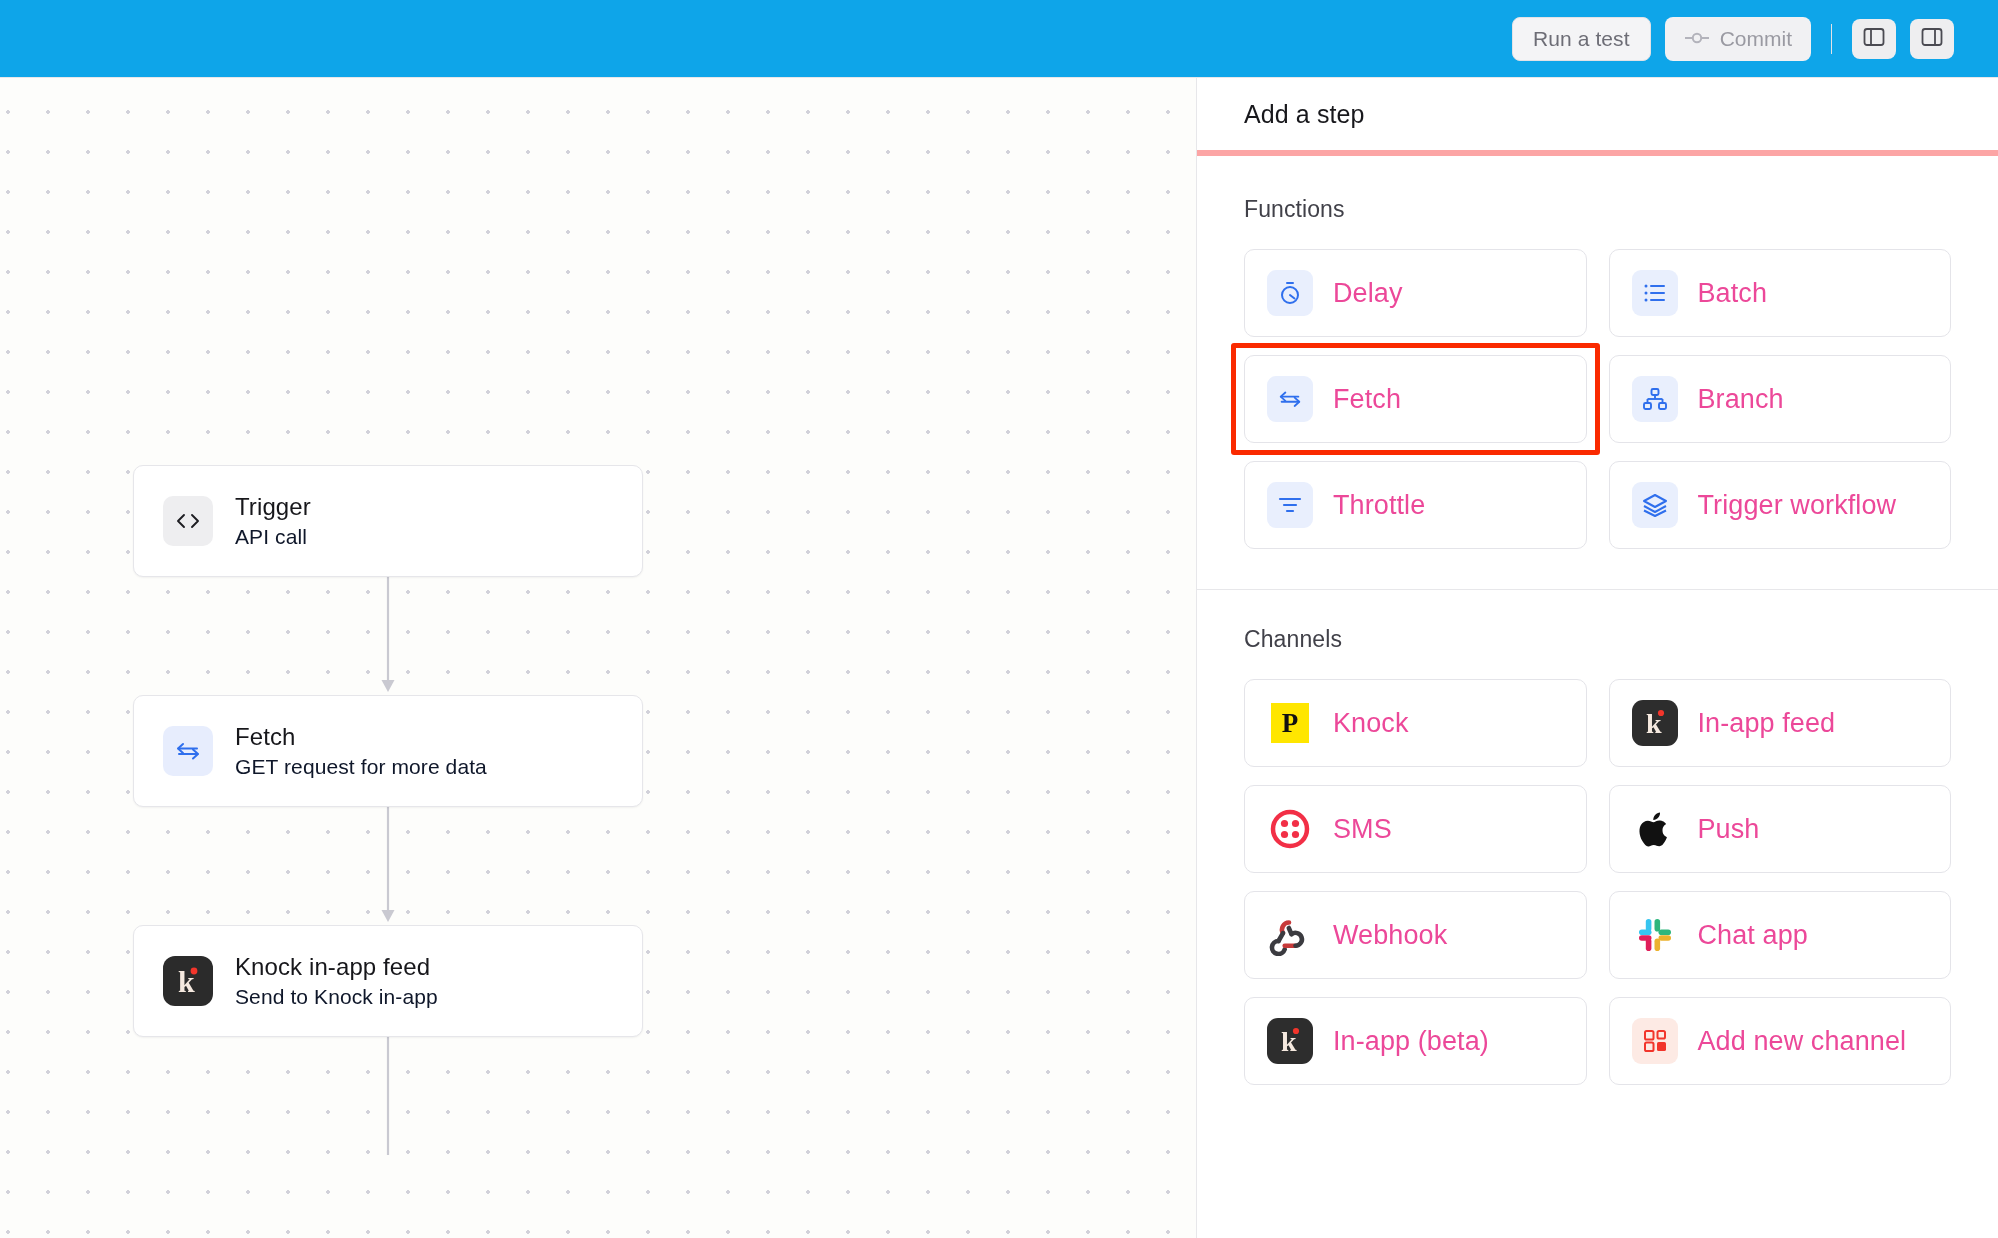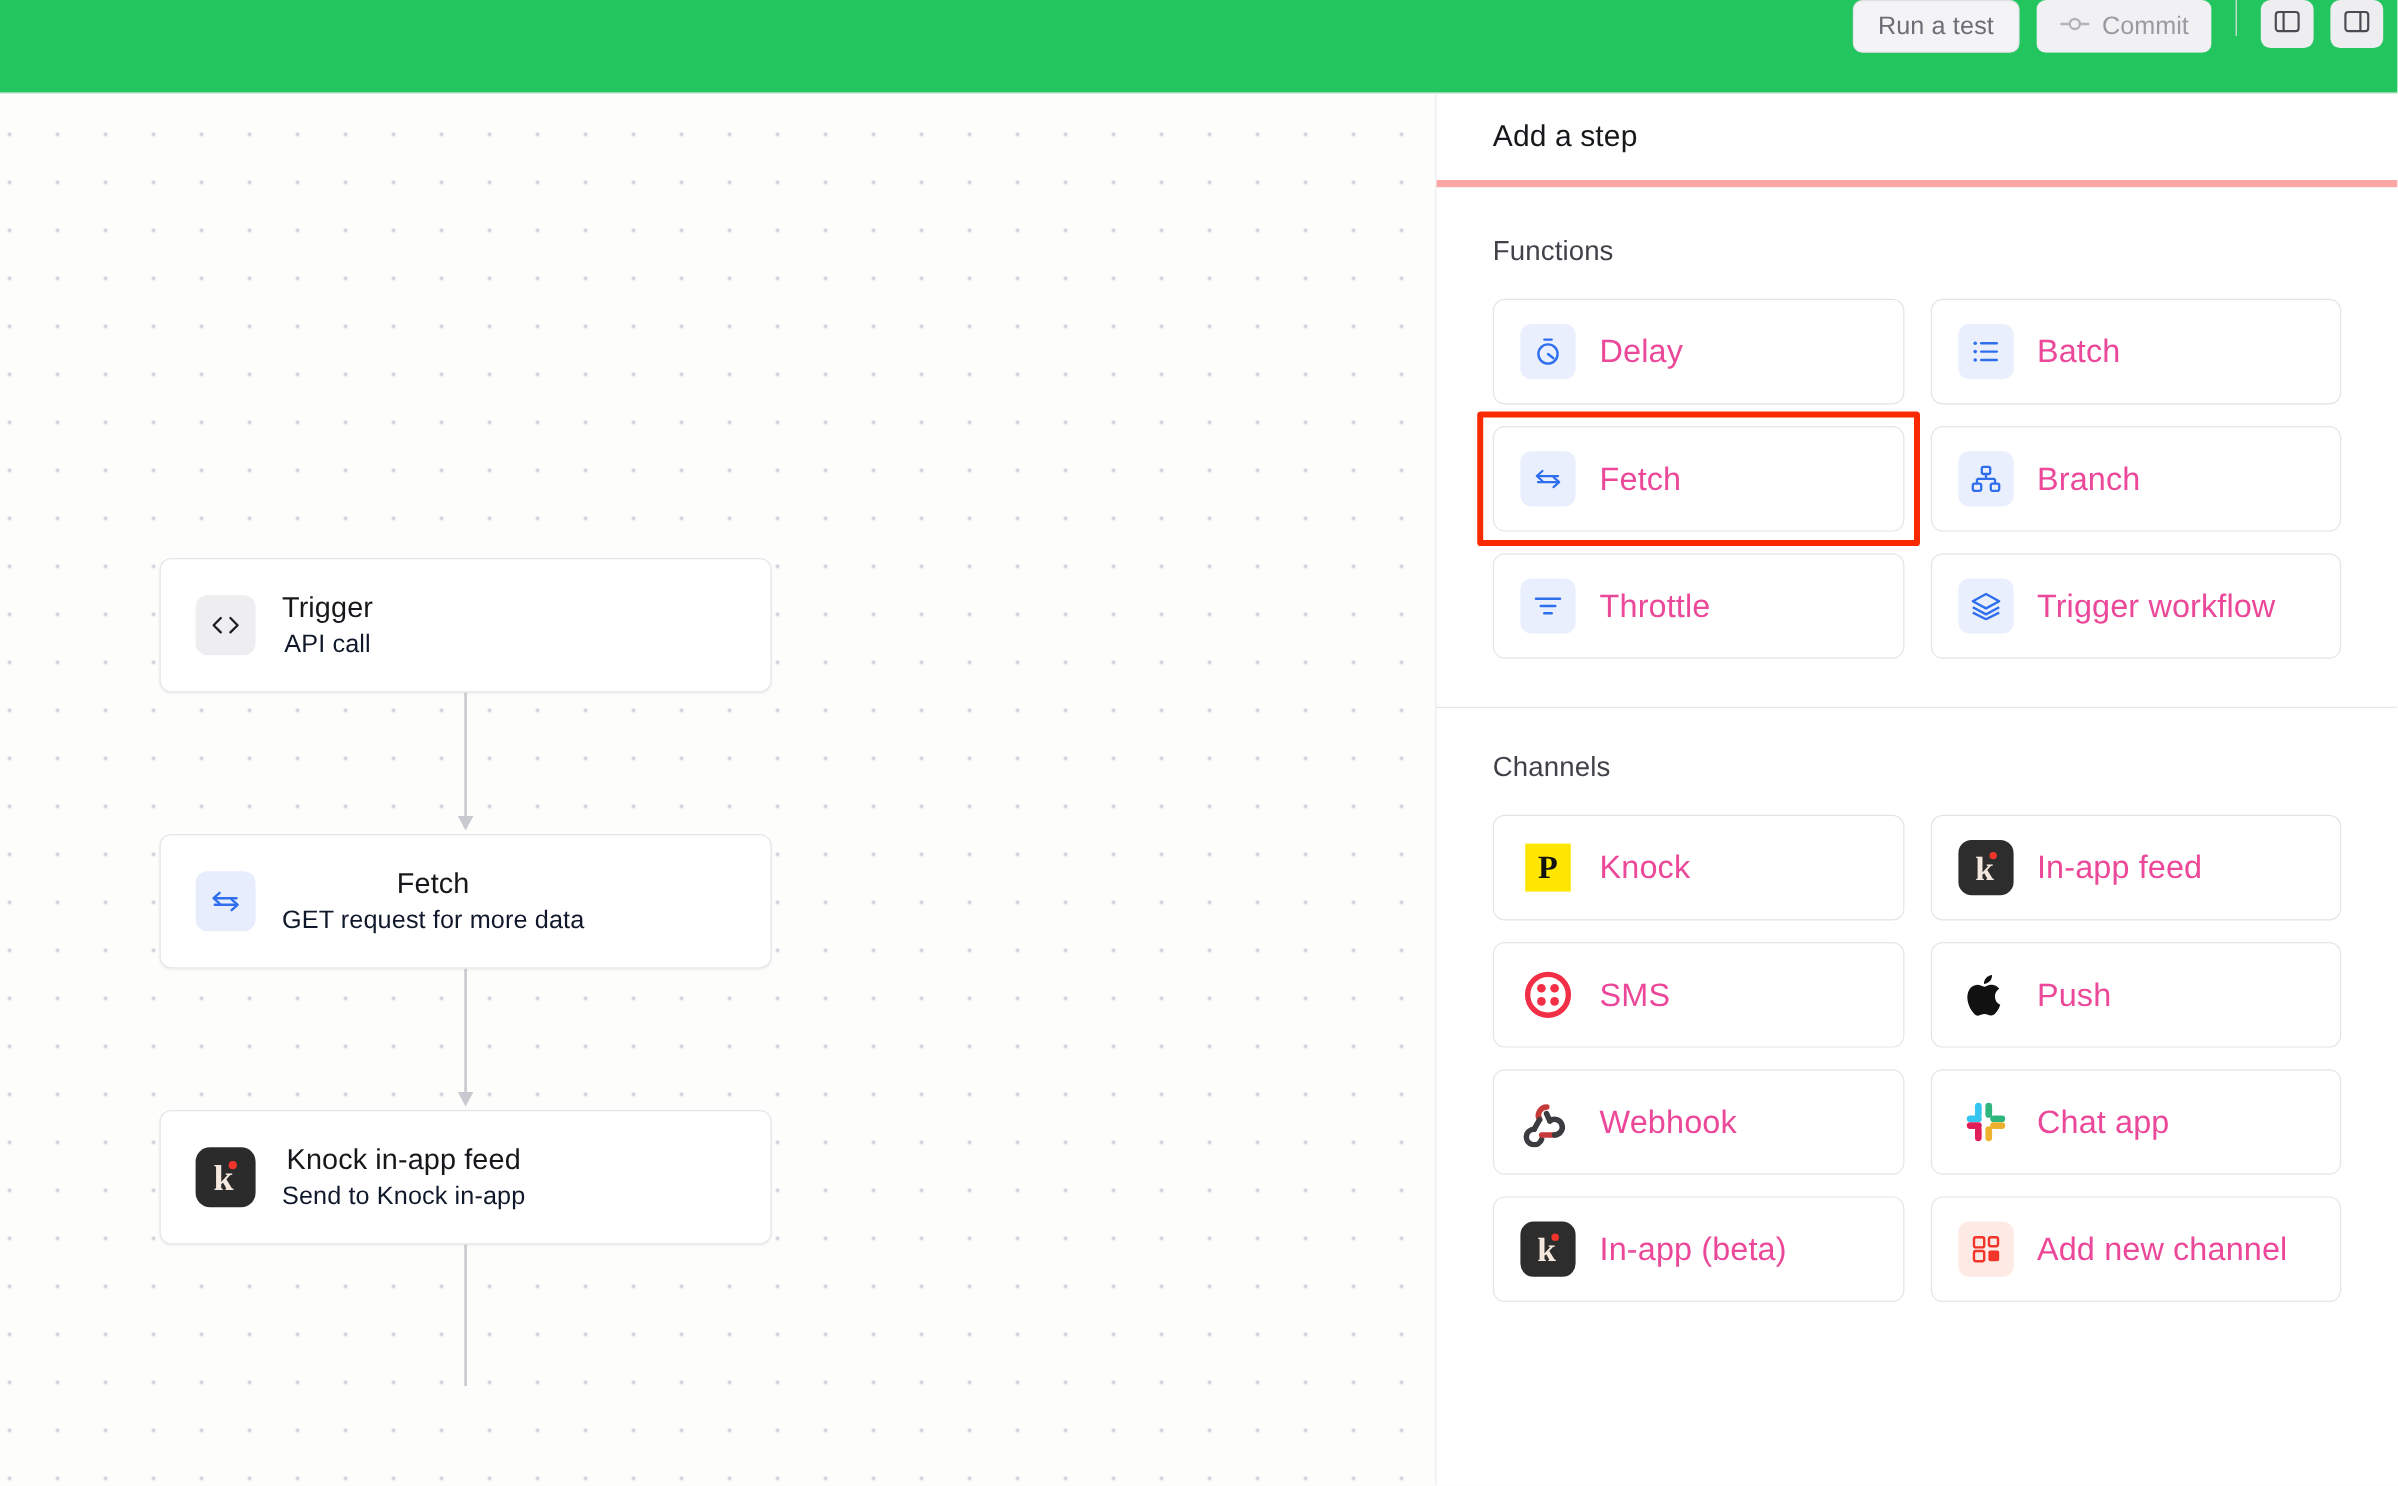--- a/index.html
+++ b/index.html
@@ -7,24 +7,24 @@
     width: 1998px; height: 1238px;
     font-family: "Liberation Sans", sans-serif;
     background: #fdfdfb;
     overflow: hidden;
   }
   .app { position: relative; width: 1998px; height: 1238px; display: flex; flex-direction: column; }
 
   
   .toolbar {
     height: 78px; flex: 0 0 78px;
-    background: #22c55e;
+    background: #0ea5e9;
     border-bottom: 1px solid #e7e7ea;
-    display: flex; justify-content: flex-end;
-    padding-right: 12px; gap: 14px;
+    display: flex; align-items: center; justify-content: flex-end;
+    padding-right: 44px; gap: 14px;
   }
   .btn-outline {
     height: 44px; padding: 0 20px;
     display: flex; align-items: center;
     border: 1px solid #e2e2e6; border-radius: 8px;
     background: #f4f4f6; color: #6d6d76;
     font-size: 21px; letter-spacing: .1px;
   }
   .btn-soft {
     height: 44px; padding: 0 18px;
@@ -58,21 +58,21 @@
     box-shadow: 0 1px 2px rgba(16,18,26,.05);
     display: flex; align-items: center; padding-left: 29px; gap: 22px;
   }
   .node-ico {
     width: 50px; height: 50px; border-radius: 10px;
     display: flex; align-items: center; justify-content: center; flex: 0 0 50px;
   }
   .ico-grey { background: #eeeef0; }
   .ico-blue { background: #e7edfd; }
   .ico-knock { background: #2b2b2b; border-radius: 12px; }
-  .node-text { display: flex; flex-direction: column; gap: 4px; align-items: center; }
+  .node-text { display: flex; flex-direction: column; gap: 4px; }
   .node-title { font-size: 24px; color: #17171b; letter-spacing: .1px; }
   .node-sub { font-size: 21px; color: #0f172a; letter-spacing: .1px; }
   .connector { height: 118px; display: flex; justify-content: center; }
   .connector svg { display: block; }
 
   
   .panel {
     flex: 0 0 802px; width: 802px; background: #fff;
     border-left: 1px solid #e7e7ea;
     display: flex; flex-direction: column; overflow: hidden;

